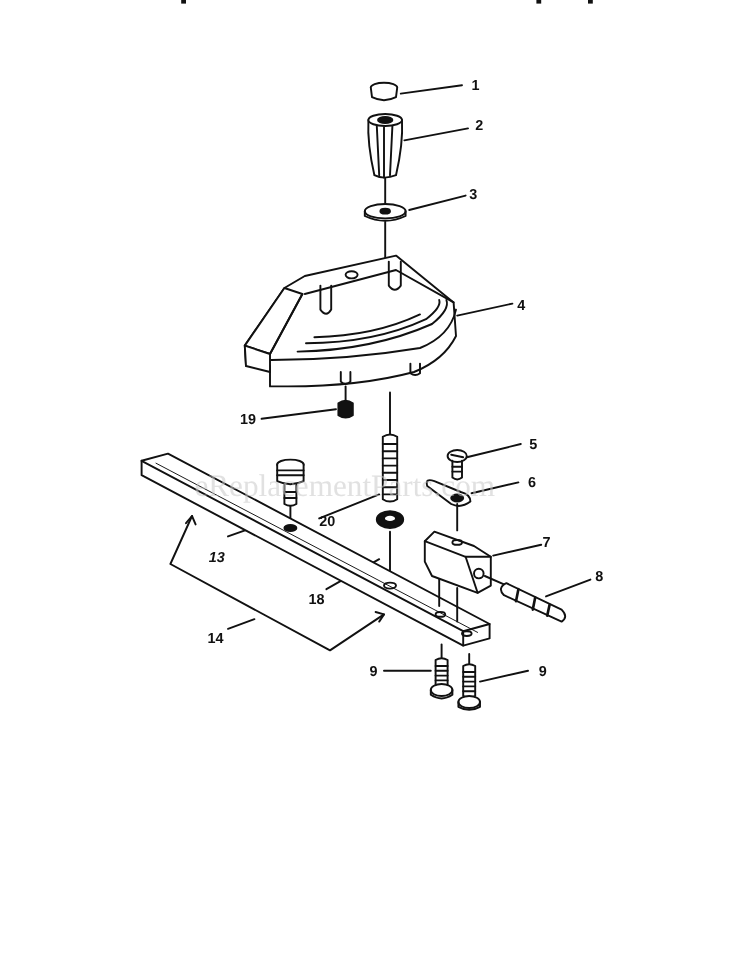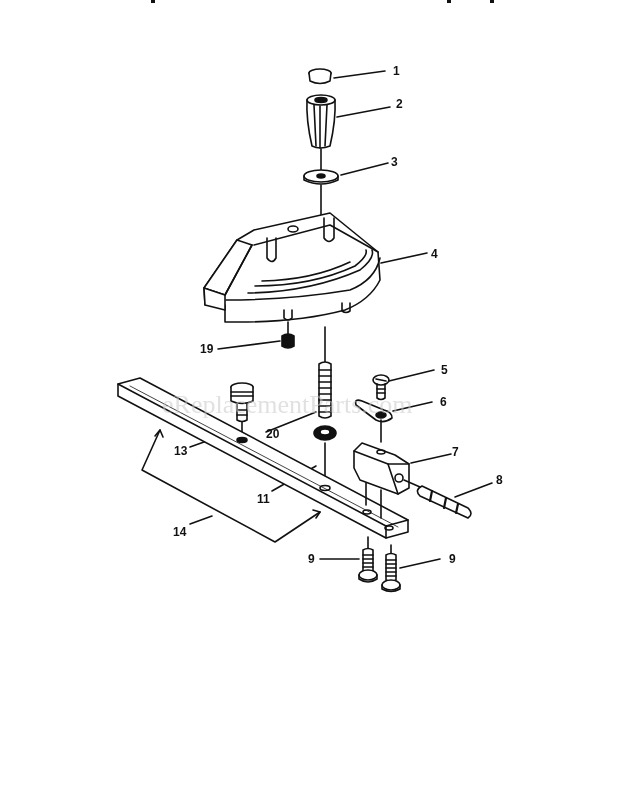--- a/index.html
+++ b/index.html
@@ -164,20 +164,20 @@
 
 <div>
   <span class="label" style="left:393px;top:65px;">1</span>
   <span class="label" style="left:396px;top:98px;">2</span>
   <span class="label" style="left:391px;top:156px;">3</span>
   <span class="label" style="left:431px;top:248px;">4</span>
   <span class="label" style="left:200px;top:343px;">19</span>
   <span class="label" style="left:441px;top:364px;">5</span>
   <span class="label" style="left:440px;top:396px;">6</span>
   <span class="label" style="left:266px;top:428px;">20</span>
-  <span class="label" style="left:174px;top:445px;">13</span>
+  <span class="label" style="left:174px;top:458px;font-style:italic;">13</span>
   <span class="label" style="left:452px;top:446px;">7</span>
   <span class="label" style="left:496px;top:474px;">8</span>
-  <span class="label" style="left:257px;top:493px;">11</span>
+  <span class="label" style="left:257px;top:493px;">18</span>
   <span class="label" style="left:173px;top:526px;">14</span>
   <span class="label" style="left:308px;top:553px;">9</span>
   <span class="label" style="left:449px;top:553px;">9</span>
 </div>
 
 </body></html>

